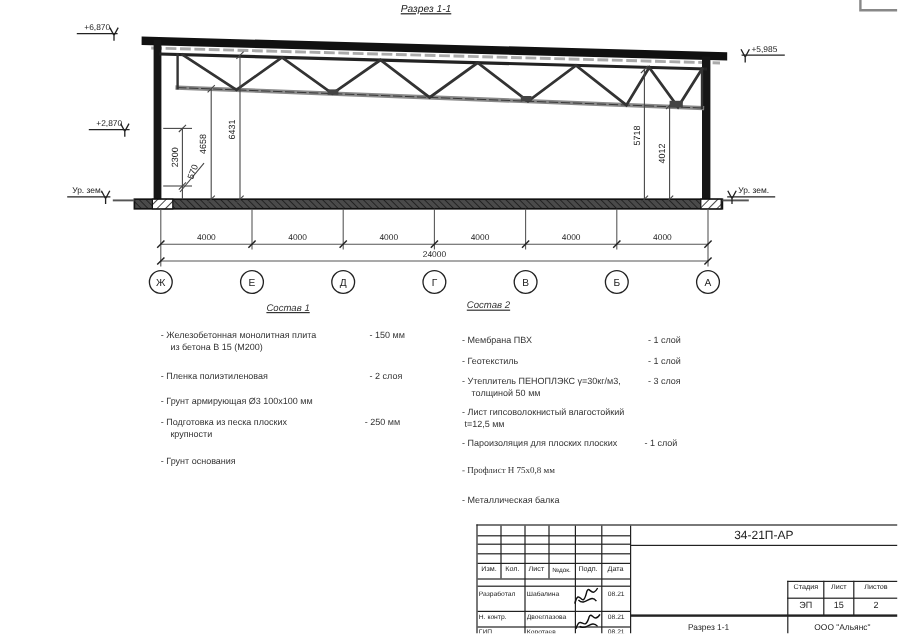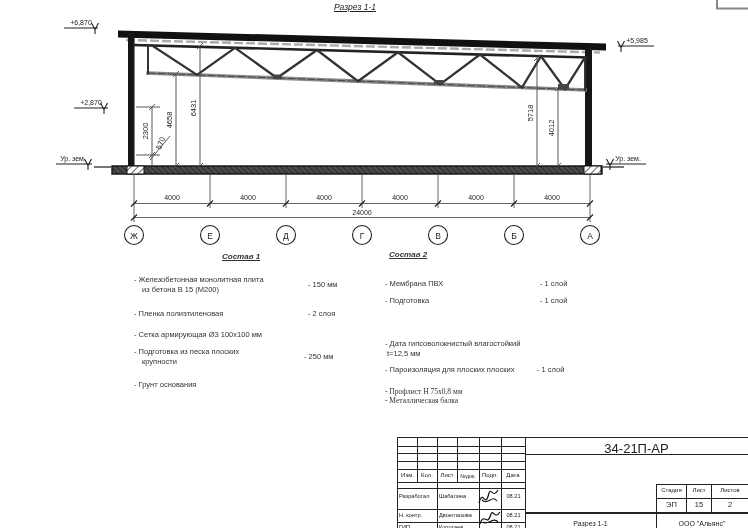--- a/index.html
+++ b/index.html
@@ -3,22 +3,22 @@
 <meta charset="utf-8">
 <style>
   html,body{margin:0;padding:0;background:#fff;}
   #page{position:relative;width:748px;height:528px;background:#fff;overflow:hidden;
         font-family:"Liberation Sans",sans-serif;color:#222;}
   svg text{font-family:"Liberation Sans",sans-serif;fill:#222;}
   .abs{position:absolute;}
   .sec-title{font-style:italic;font-size:8.5px;text-decoration:underline;text-align:center;}
   
   .sostav{position:absolute;font-size:7.5px;line-height:1.3;color:#333;}
-  .s-title{position:absolute;font-style:italic;font-size:8px;text-decoration:underline;font-weight:bold;}
-  .s-item{position:absolute;left:0;display:flex;align-items:center;width:100%;}
+  .s-title{position:absolute;font-style:italic;font-size:8px;text-decoration:underline;}
+  .s-item{position:absolute;left:0;display:flex;align-items:flex-start;width:100%;}
   .s-name{flex:0 0 auto;}
   .s-name .l2{padding-left:8px;}
   .s-val{position:absolute;white-space:nowrap;}
   
   #tb{position:absolute;left:397px;top:437px;width:350px;height:91px;
       border-left:1.6px solid #222;border-top:1.6px solid #222;font-size:6px;color:#222;}
   .tl{position:absolute;background:#222;}
   .tb-txt{position:absolute;text-align:center;white-space:nowrap;overflow:hidden;}
 </style>
 </head>
@@ -188,58 +188,65 @@
           <div>- Железобетонная  монолитная плита</div>
         <div class="l2">из бетона В 15 (М200)</div>
         </div>
       <div class="s-val" style="left:174px;">- 150 мм</div>
     </div>
     <div class="s-item" style="top:61px;">
       <div class="s-name">- Пленка полиэтиленовая</div>
       <div class="s-val" style="left:174px;">- 2 слоя</div>
     </div>
     <div class="s-item" style="top:82px;">
-      <div class="s-name">- Сетка армирующая Ø3 100х100 мм</div>
+      <div class="s-name">- Грунт армирующая Ø3 100х100 мм</div>
     </div>
     <div class="s-item" style="top:99px;">
       <div class="s-name">
           <div>- Подготовка из песка плоских</div>
         <div class="l2">крупности</div>
         </div>
       <div class="s-val" style="left:170px;">- 250 мм</div>
     </div>
     <div class="s-item" style="top:132px;">
       <div class="s-name">- Грунт основания</div>
     </div>
   </div>
 
   <div class="sostav" style="left:385px;top:248px;width:205px;height:170px;">
     <div class="s-title" style="left:4px;top:2px;">Состав 2</div>
     <div class="s-item" style="top:31px;">
       <div class="s-name">- Мембрана ПВХ</div>
       <div class="s-val" style="left:155px;">- 1 слой</div>
     </div>
     <div class="s-item" style="top:48px;">
-      <div class="s-name">- Подготовка</div>
+      <div class="s-name">- Геотекстиль</div>
       <div class="s-val" style="left:155px;">- 1 слой</div>
+    </div>
+    <div class="s-item" style="top:65px;">
+      <div class="s-name">
+          <div>- Утеплитель ПЕНОПЛЭКС γ=30кг/м3,</div>
+        <div class="l2">толщиной 50 мм</div>
+        </div>
+      <div class="s-val" style="left:155px;">- 3 слоя</div>
     </div>
     <div class="s-item" style="top:91px;">
       <div class="s-name">
-          <div>- Дата гипсоволокнистый влагостойкий</div>
+          <div>- Лист гипсоволокнистый влагостойкий</div>
         <div class="l2" style="padding-left:2px;">t=12,5 мм</div>
         </div>
     </div>
     <div class="s-item" style="top:117px;">
       <div class="s-name">- Пароизоляция для плоских плоских</div>
       <div class="s-val" style="left:152px;">- 1 слой</div>
     </div>
     <div class="s-item" style="top:139px;font-family:Liberation Serif, serif;">
       <div class="s-name">- Профлист Н 75х0,8 мм</div>
     </div>
-    <div class="s-item" style="top:148px;font-family:Liberation Serif, serif;">
+    <div class="s-item" style="top:164px;">
       <div class="s-name">- Металлическая балка</div>
     </div>
   </div>
 
   <div id="tb">
 
     <div class="tl" style="left:19px;top:0;width:1px;height:44px;"></div>
     <div class="tl" style="left:39px;top:0;width:1px;height:91px;"></div>
     <div class="tl" style="left:59px;top:0;width:1px;height:44px;"></div>
     <div class="tl" style="left:81px;top:0;width:1px;height:91px;"></div>
@@ -255,21 +262,21 @@
     <div class="tl" style="left:0;top:31px;width:127px;height:1px;"></div>
     <div class="tl" style="left:0;top:44px;width:127px;height:1px;"></div>
     <div class="tl" style="left:0;top:50px;width:127px;height:1px;"></div>
     <div class="tl" style="left:0;top:71px;width:127px;height:1px;"></div>
     <div class="tl" style="left:0;top:84px;width:127px;height:1px;"></div>
     <div class="tl" style="left:127px;top:16px;width:223px;height:1.2px;"></div>
     <div class="tl" style="left:258px;top:46px;width:92px;height:1px;"></div>
     <div class="tl" style="left:258px;top:60px;width:92px;height:1px;"></div>
     <div class="tl" style="left:127px;top:74px;width:223px;height:2.4px;"></div>
 
-    <div class="tb-txt" style="left:127px;top:3px;width:223px;font-size:13px;">34-21П-АР</div>
+    <div class="tb-txt" style="left:127px;top:3px;width:223px;font-size:10px;">34-21П-АР</div>
 
     <div class="tb-txt" style="left:0;top:34px;width:19px;font-size:6px;">Изм.</div>
     <div class="tb-txt" style="left:19px;top:34px;width:20px;font-size:6px;">Кол.</div>
     <div class="tb-txt" style="left:39px;top:34px;width:20px;font-size:6px;">Лист</div>
     <div class="tb-txt" style="left:59px;top:35px;width:22px;font-size:5.3px;">№док.</div>
     <div class="tb-txt" style="left:81px;top:34px;width:22px;font-size:6px;">Подп.</div>
     <div class="tb-txt" style="left:103px;top:34px;width:24px;font-size:6px;">Дата</div>
 
     <div class="tb-txt" style="left:1px;top:55px;width:38px;font-size:5.6px;text-align:left;">Разработал</div>
     <div class="tb-txt" style="left:41px;top:55px;width:40px;font-size:5.6px;text-align:left;">Шабалина</div>

